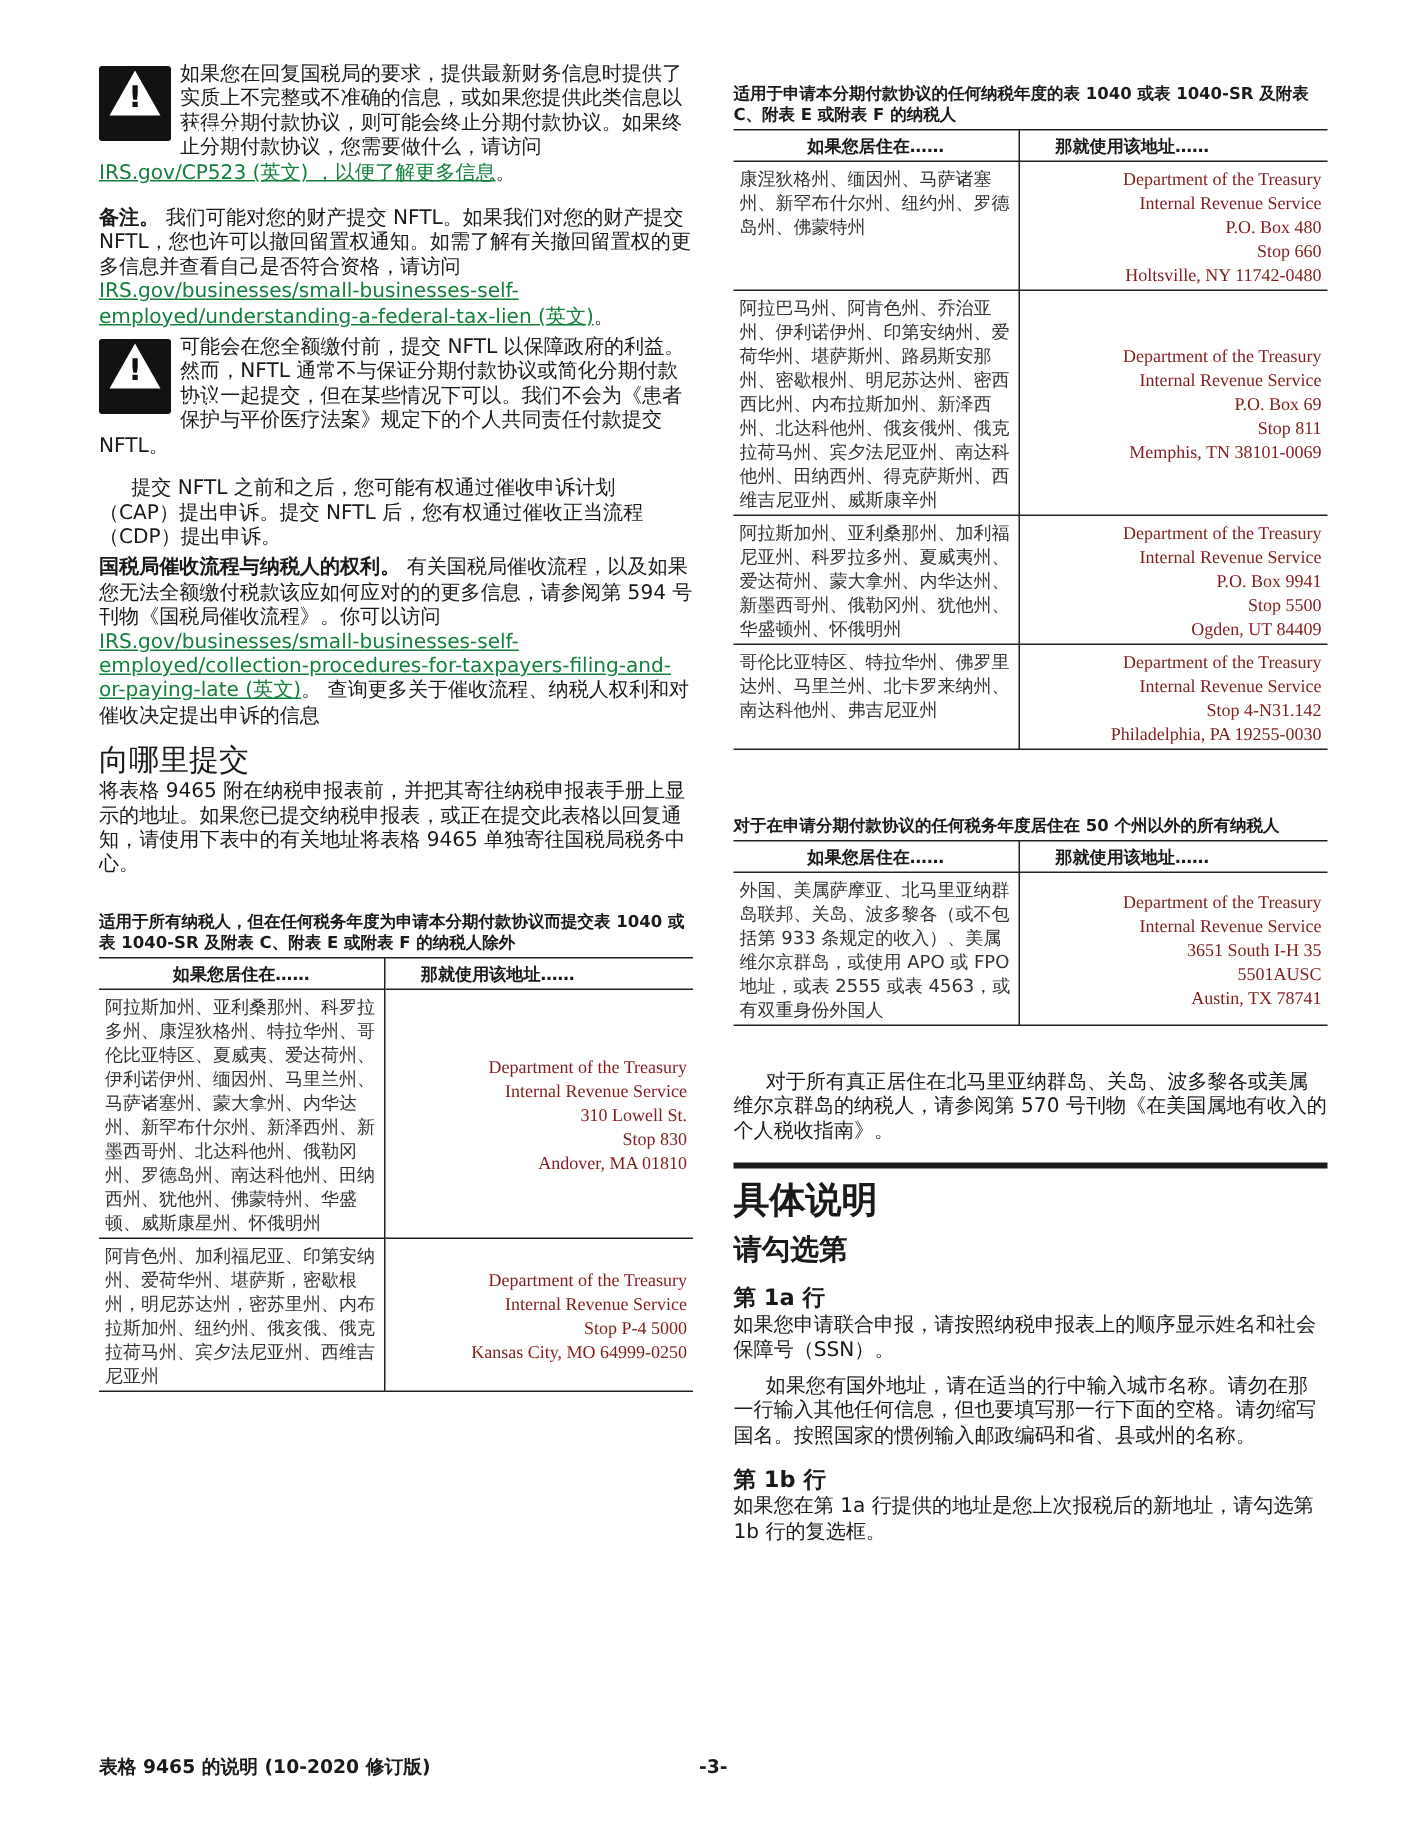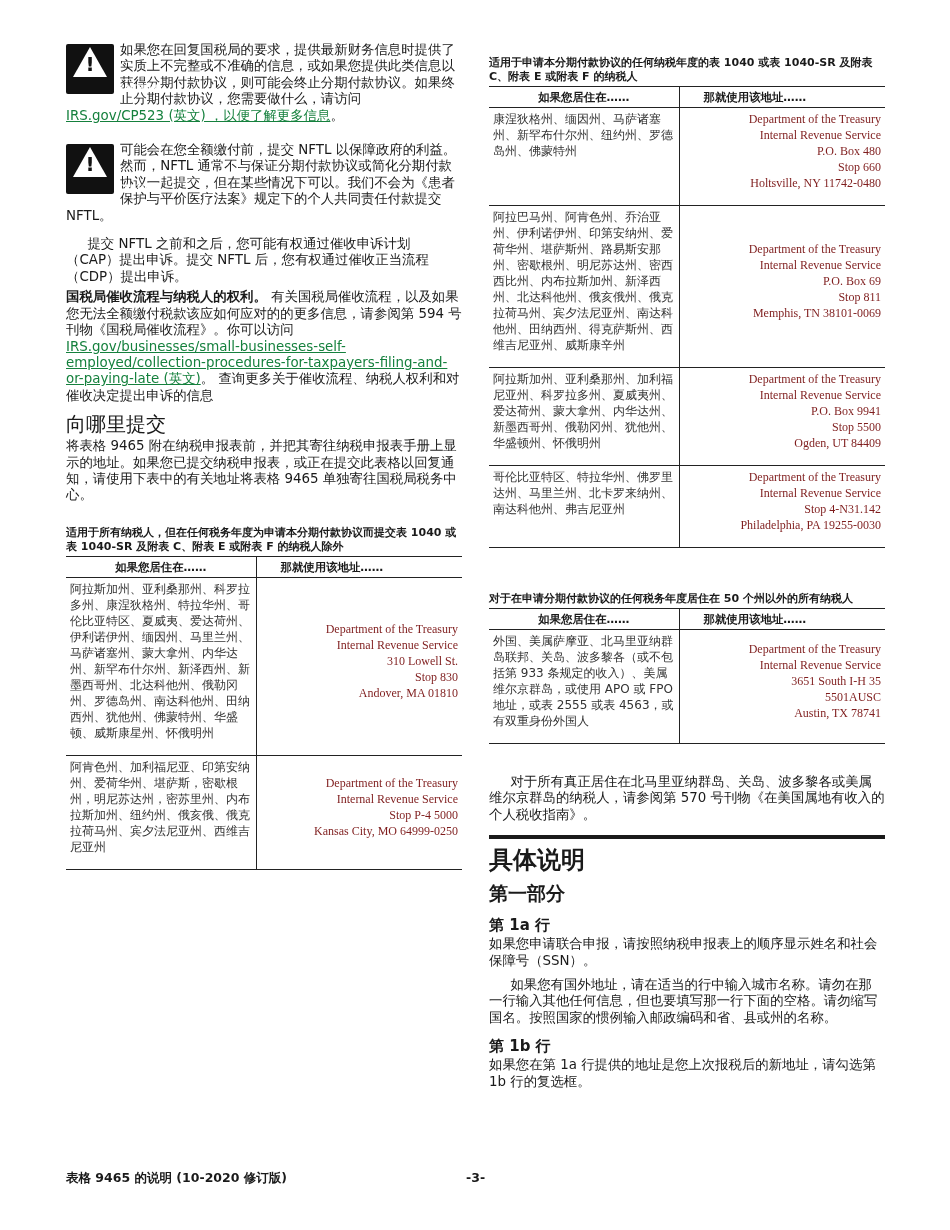--- a/index.html
+++ b/index.html
@@ -43,21 +43,21 @@
 
   .tbl-title { font-size: 11px; font-weight: bold; line-height: 14px; margin: 0 0 2px 0; }
   table.addr { width: 100%; border-collapse: collapse; font-size: 12px; }
   table.addr th {
     font-size: 11.4px; font-weight: bold; padding: 3px 4px 2px 4px;
     border-top: 1.2px solid #222; border-bottom: 1px solid #222;
   }
   table.addr th.l { text-align: center; border-right: 1px solid #222; width: 48%; }
   table.addr th.r { text-align: left; padding-left: 24px; }
   table.addr td {
-    vertical-align: top; padding: 3px 4px 14px 4px; border-bottom: 1px solid #222;
+    vertical-align: top; padding: 3px 4px 2px 4px; border-bottom: 1px solid #222;
     line-height: 16px;
     margin-top: 12px;
   }
   table.addr td.states { border-right: 1px solid #222; color: #333; font-size: 12px; }
   table.addr td.address { text-align: right; vertical-align: middle; white-space: pre-line; font-size: 12px; color: #7f1d1d; font-family: Liberation Serif, serif; }
 
   .rule-thick { height: 4px; background: #1a1a1a; margin: 12px 0 6px 0; }
 
   .footer { position: absolute; top: 1170px; left: 66px; width: 820px; font-size: 12.5px; font-weight: bold; }
   .footer .form-name { position: absolute; left: 0; top: 0; }
@@ -72,20 +72,21 @@
     <div class="caution-icon">
       <div class="tri"></div>
       <div class="bang">!</div>
       <div class="word">CAUTION</div>
     </div>
     <p><span>如果您在回复国税局的要求，提供最新财务信息时提供了实质上不完整或不准确的信息，或如果您提供此类信息以获得分期付款协议，则可能会终止分期付款协议。如果终止分期付款协议，您需要做什么，请访问 </span><a class="link">IRS.gov/CP523 (英文) ，以便了解更多信息</a><span>。</span></p>
   </div>
 
   <div style="height:14px"></div>
 
+  <p><b class="lead">备注。</b><span> 我们可能对您的财产提交 NFTL。如果我们对您的财产提交 NFTL，您也许可以撤回留置权通知。如需了解有关撤回留置权的更多信息并查看自己是否符合资格，请访问 </span><a class="link">IRS.gov/businesses/small-businesses-self-employed/understanding-a-federal-tax-lien (英文)</a><span>。</span></p>
 
   <div class="caution-block" style="margin-top:4px">
     <div class="caution-icon">
       <div class="tri"></div>
       <div class="bang">!</div>
       <div class="word">CAUTION</div>
     </div>
     <p>可能会在您全额缴付前，提交 NFTL 以保障政府的利益。然而，NFTL 通常不与保证分期付款协议或简化分期付款协议一起提交，但在某些情况下可以。我们不会为《患者保护与平价医疗法案》规定下的个人共同责任付款提交 NFTL。</p>
   </div>
 
@@ -184,21 +185,21 @@
 Austin, TX 78741</td>
     </tr>
   </tbody>
     </table>
 
   <div style="height:30px"></div>
   <p class="indent">对于所有真正居住在北马里亚纳群岛、关岛、波多黎各或美属维尔京群岛的纳税人，请参阅第 570 号刊物《在美国属地有收入的个人税收指南》。</p>
 
   <div class="rule-thick"></div>
   <h1 class="big">具体说明</h1>
-  <h2 class="part">第一部分</h2>
+  <h2 class="part">请勾选第</h2>
 
   <h3 class="line">第 1a 行</h3>
   <p>如果您申请联合申报，请按照纳税申报表上的顺序显示姓名和社会保障号（SSN）。</p>
   <div style="height:8px"></div>
   <p class="indent">如果您有国外地址，请在适当的行中输入城市名称。请勿在那一行输入其他任何信息，但也要填写那一行下面的空格。请勿缩写国名。按照国家的惯例输入邮政编码和省、县或州的名称。</p>
 
   <div style="height:10px"></div>
   <h3 class="line">第 1b 行</h3>
   <p>如果您在第 1a 行提供的地址是您上次报税后的新地址，请勾选第 1b 行的复选框。</p>
 </div>

